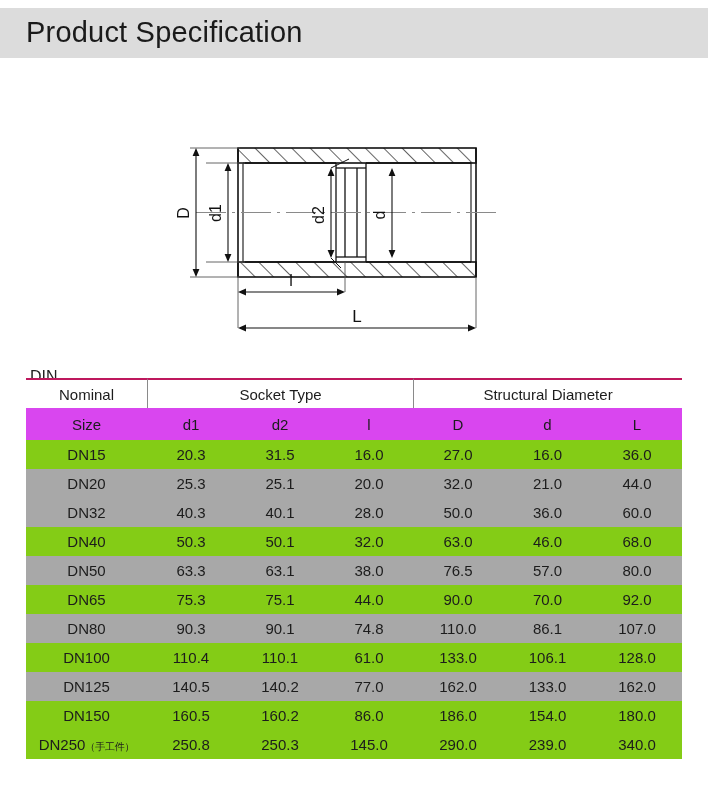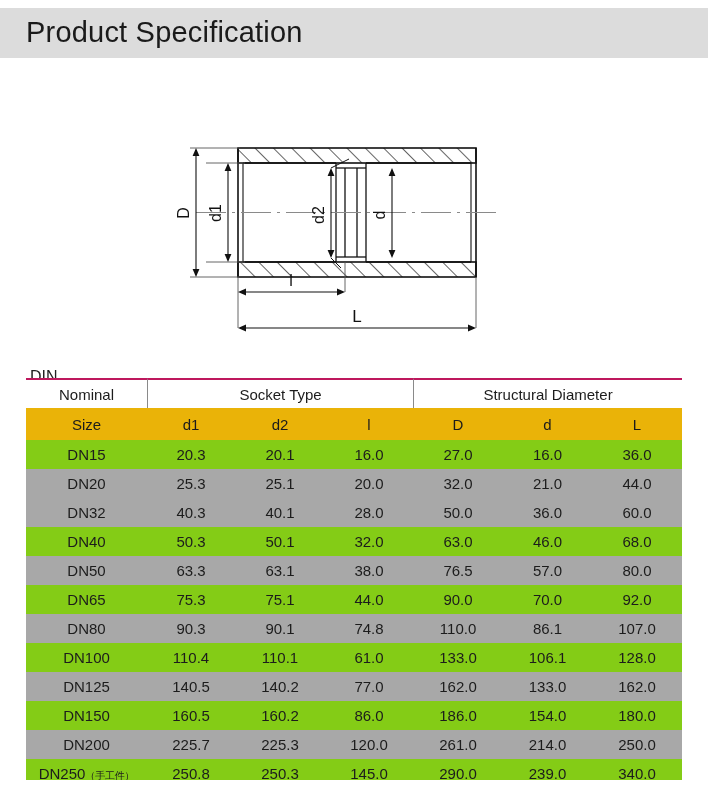--- a/index.html
+++ b/index.html
@@ -74,21 +74,21 @@
   .head-top td {
     height: 30px;
     background: #ffffff;
     font-size: 16px;
     border-top: 2px solid #be185d;
     border-bottom: none;
   }
   .head-top td.sep-l { border-left: 1px solid #8a8a8a; }
   .head-sub td {
     height: 32px;
-    background: #eab308;
+    background: #d946ef;
     font-size: 17px;
     color: #1a1a1a;
   }
 
   .grp-label { font-size: 16px; }
 
   
   tbody tr td { height: 29px; }
   tr.r-odd td { background: #84cc16; }
   tr.r-even td { background: #a8a8a8; }
@@ -246,21 +246,21 @@
         <td>l</td>
         <td>D</td>
         <td>d</td>
         <td>L</td>
       </tr>
     </thead>
     <tbody id="table-body">
         <tr class="r-odd">
           <td class="col-size">DN15</td>
           <td>20.3</td>
-          <td>20.1</td>
+          <td>31.5</td>
           <td>16.0</td>
           <td>27.0</td>
           <td>16.0</td>
           <td>36.0</td>
         </tr>
         <tr class="r-even">
           <td class="col-size">DN20</td>
           <td>25.3</td>
           <td>25.1</td>
           <td>20.0</td>
@@ -333,29 +333,20 @@
         </tr>
         <tr class="r-odd">
           <td class="col-size">DN150</td>
           <td>160.5</td>
           <td>160.2</td>
           <td>86.0</td>
           <td>186.0</td>
           <td>154.0</td>
           <td>180.0</td>
         </tr>
-        <tr class="r-even">
-          <td class="col-size">DN200</td>
-          <td>225.7</td>
-          <td>225.3</td>
-          <td>120.0</td>
-          <td>261.0</td>
-          <td>214.0</td>
-          <td>250.0</td>
-        </tr>
         <tr class="r-odd">
           <td class="col-size">DN250<span class="hand">（手工件）</span></td>
           <td>250.8</td>
           <td>250.3</td>
           <td>145.0</td>
           <td>290.0</td>
           <td>239.0</td>
           <td>340.0</td>
         </tr>
       </tbody>

